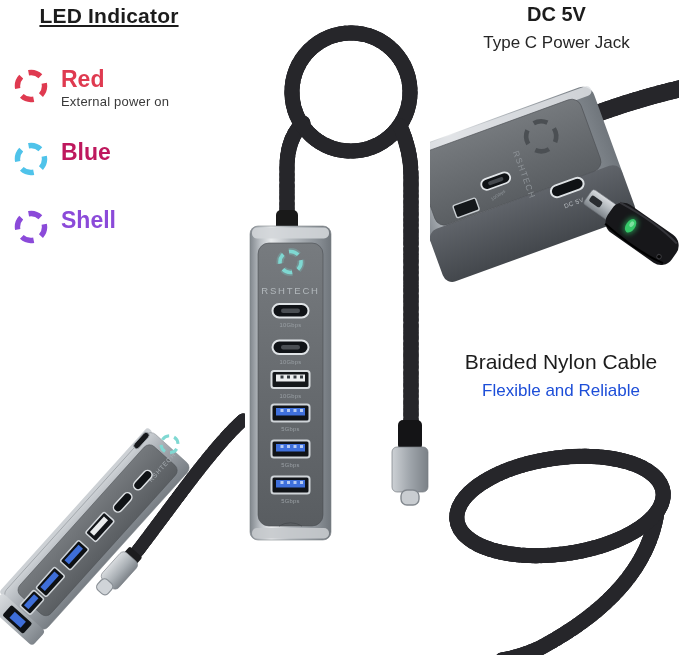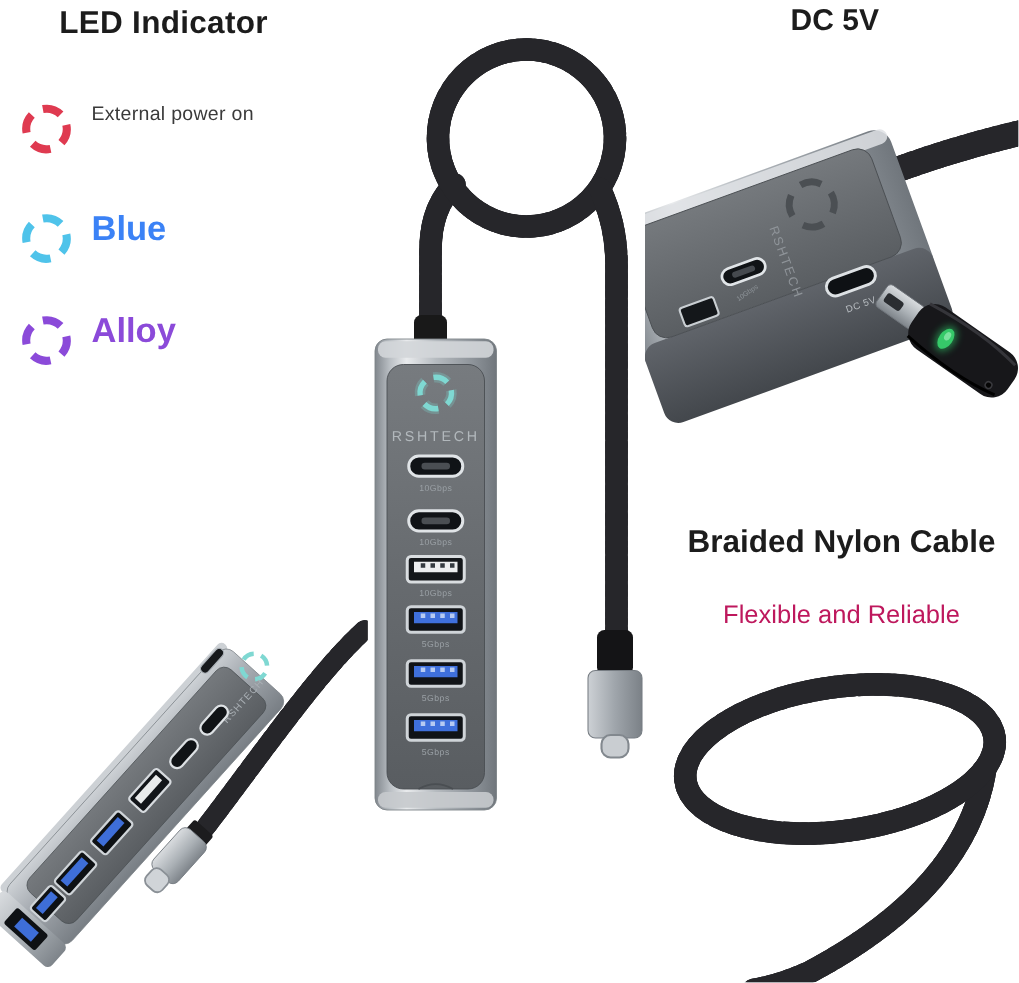--- a/index.html
+++ b/index.html
@@ -3,34 +3,34 @@
 <meta charset="utf-8">
 <style>
   html,body{margin:0;padding:0;background:#fff;}
   .canvas{
     position:relative;width:679px;height:655px;background:#ffffff;overflow:hidden;
     font-family:"Liberation Sans",sans-serif;color:#1c1c1c;
   }
   
   .q-tl{position:absolute;left:0;top:0;width:218px;}
   .big-title{font-size:21px;font-weight:700;text-align:center;letter-spacing:.2px;color:#1c1c1c;}
-  .led-title{margin-top:4px;}
+  .led-title{margin-top:4px;text-decoration:underline;}
   .led-row{position:absolute;left:14px;display:flex;gap:13px;width:200px;}
   .led-row.r1{top:66px}.led-row.r2{top:139px}.led-row.r3{top:207px}
   .led-icon{flex:none;margin-top:3px;}
   .led-name{font-size:23px;font-weight:700;line-height:26px;}
   .led-desc{font-size:13px;color:#3a3a3a;margin-top:2px;letter-spacing:.2px;text-align:right;}
-  .name-red{color:#df3a50}.name-blue{color:#3b82f6}.name-purple{color:#8b4ad9}
+  .name-red{color:#df3a50}.name-blue{color:#be185d}.name-purple{color:#8b4ad9}
   .q-tr-text{position:absolute;left:434px;top:3px;width:245px;text-align:center;}
   .q-tr-text .t1{font-size:20px;font-weight:700;}
   .q-tr-text .t2{font-size:17px;color:#262626;margin-top:7px;}
   .q-bl-title{position:absolute;left:2px;top:348px;width:212px;}
   .q-br-text{position:absolute;left:442px;top:350px;width:238px;text-align:center;}
-  .q-br-text .t1{font-size:21px;font-weight:700;}
-  .q-br-text .t2{font-size:17px;color:#be185d;margin-top:26px;}
+  .q-br-text .t1{font-size:21px;font-weight:400;}
+  .q-br-text .t2{font-size:17px;color:#1d4ed8;margin-top:7px;}
   
   .ph{position:absolute;}
   .ph-center{left:230px;top:0px;}
   .ph-tr{left:430px;top:60px;}
   .ph-bl{left:0px;top:395px;}
   .ph-br{left:440px;top:425px;}
   svg text{font-family:"Liberation Sans",sans-serif;}
   
   .cb0{fill:none;stroke:#26262a;stroke-width:15;stroke-linecap:round;}
   .cb1{fill:none;stroke:#3f3f45;stroke-width:10.5;stroke-dasharray:6 3.5;}
@@ -87,45 +87,47 @@
   </svg>
 
   <section class="q-tl">
     <div class="big-title led-title">LED Indicator</div>
 
     <div class="led-row r1">
       <svg class="led-icon" width="34" height="34" viewBox="0 0 34 34">
         <circle cx="17" cy="17" r="13.5" fill="none" stroke-width="5.4" stroke-dasharray="12.7 8.5" transform="rotate(-12 17 17)" stroke="#df3a50"></circle>
       </svg>
       <div>
+        <div class="led-name name-red">Red</div>
         <div class="led-desc">External power on</div>
       </div>
     </div>
 
     <div class="led-row r2">
       <svg class="led-icon" width="34" height="34" viewBox="0 0 34 34">
         <circle cx="17" cy="17" r="13.5" fill="none" stroke-width="5.4" stroke-dasharray="12.7 8.5" transform="rotate(-12 17 17)" stroke="#4fc3ea"></circle>
       </svg>
       <div>
         <div class="led-name name-blue">Blue</div>
       </div>
     </div>
 
     <div class="led-row r3">
       <svg class="led-icon" width="34" height="34" viewBox="0 0 34 34">
         <circle cx="17" cy="17" r="13.5" fill="none" stroke-width="5.4" stroke-dasharray="12.7 8.5" transform="rotate(-12 17 17)" stroke="#8b4ad9"></circle>
       </svg>
       <div>
-        <div class="led-name name-purple">Alloy</div>
+        <div class="led-name name-purple">Shell</div>
       </div>
     </div>
   </section>
 
   <section class="q-tr-text">
     <div class="t1">DC 5V</div>
+    <div class="t2">Type C Power Jack</div>
   </section>
 
   <svg class="ph ph-tr" width="249" height="245" viewBox="430 60 249 245">
 
     <g>
       <path id="trc" d="M683,88 C648,96 612,107 572,123" class="cb0" style="stroke-width:17"></path>
       <use href="#trc" class="cb1" style="stroke-width:12"></use>
       <use href="#trc" class="cb2"></use>
     </g>
 

